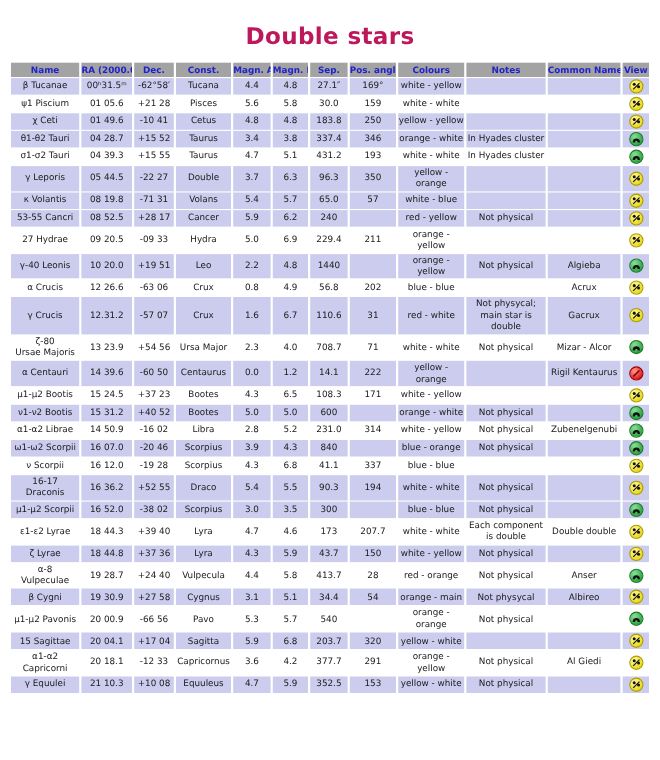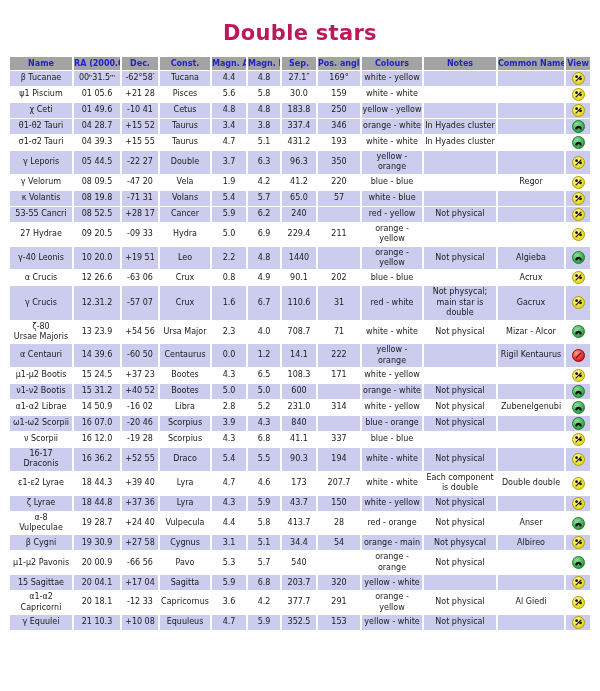--- a/index.html
+++ b/index.html
@@ -180,38 +180,20 @@
           <td>350</td>
           <td>yellow - orange</td>
           <td></td>
           <td></td>
           <td><span class="view-icon view-yellow"><svg viewBox="0 0 12 12">
                 <circle cx="3.9" cy="4" r="1.5" fill="#111"></circle>
                 <circle cx="8.2" cy="6.3" r="1.5" fill="#111"></circle>
                 <path d="M2.9 9.1 L9.1 2.9" stroke="#111" stroke-width="1.1" fill="none"></path>
               </svg></span></td>
         </tr>
-        <tr>
-          <td>γ Velorum</td>
-          <td>08 09.5</td>
-          <td>-47 20</td>
-          <td>Vela</td>
-          <td>1.9</td>
-          <td>4.2</td>
-          <td>41.2</td>
-          <td>220</td>
-          <td>blue - blue</td>
-          <td></td>
-          <td>Regor</td>
-          <td><span class="view-icon view-yellow"><svg viewBox="0 0 12 12">
-                <circle cx="3.9" cy="4" r="1.5" fill="#111"></circle>
-                <circle cx="8.2" cy="6.3" r="1.5" fill="#111"></circle>
-                <path d="M2.9 9.1 L9.1 2.9" stroke="#111" stroke-width="1.1" fill="none"></path>
-              </svg></span></td>
-        </tr>
         <tr class="stripe">
           <td>κ Volantis</td>
           <td>08 19.8</td>
           <td>-71 31</td>
           <td>Volans</td>
           <td>5.4</td>
           <td>5.7</td>
           <td>65.0</td>
           <td>57</td>
           <td>white - blue</td>
@@ -275,21 +257,21 @@
                 <path d="M2.4 9.3 a3.6 4 0 0 1 7.2 0 l-2.3 0 a1.3 1.7 0 0 0 -2.6 0 z" fill="#111"></path>
               </svg></span></td>
         </tr>
         <tr>
           <td>α Crucis</td>
           <td>12 26.6</td>
           <td>-63 06</td>
           <td>Crux</td>
           <td>0.8</td>
           <td>4.9</td>
-          <td>90.1</td>
+          <td>56.8</td>
           <td>202</td>
           <td>blue - blue</td>
           <td></td>
           <td>Acrux</td>
           <td><span class="view-icon view-yellow"><svg viewBox="0 0 12 12">
                 <circle cx="3.9" cy="4" r="1.5" fill="#111"></circle>
                 <circle cx="8.2" cy="6.3" r="1.5" fill="#111"></circle>
                 <path d="M2.9 9.1 L9.1 2.9" stroke="#111" stroke-width="1.1" fill="none"></path>
               </svg></span></td>
         </tr>
@@ -441,20 +423,36 @@
           <td>194</td>
           <td>white - white</td>
           <td>Not physical</td>
           <td></td>
           <td><span class="view-icon view-yellow"><svg viewBox="0 0 12 12">
                 <circle cx="3.9" cy="4" r="1.5" fill="#111"></circle>
                 <circle cx="8.2" cy="6.3" r="1.5" fill="#111"></circle>
                 <path d="M2.9 9.1 L9.1 2.9" stroke="#111" stroke-width="1.1" fill="none"></path>
               </svg></span></td>
         </tr>
+        <tr class="stripe">
+          <td>μ1-μ2 Scorpii</td>
+          <td>16 52.0</td>
+          <td>-38 02</td>
+          <td>Scorpius</td>
+          <td>3.0</td>
+          <td>3.5</td>
+          <td>300</td>
+          <td></td>
+          <td>blue - blue</td>
+          <td>Not physical</td>
+          <td></td>
+          <td><span class="view-icon view-green"><svg viewBox="0 0 12 12">
+                <path d="M2.4 9.3 a3.6 4 0 0 1 7.2 0 l-2.3 0 a1.3 1.7 0 0 0 -2.6 0 z" fill="#111"></path>
+              </svg></span></td>
+        </tr>
         <tr>
           <td>ε1-ε2 Lyrae</td>
           <td>18 44.3</td>
           <td>+39 40</td>
           <td>Lyra</td>
           <td>4.7</td>
           <td>4.6</td>
           <td>173</td>
           <td>207.7</td>
           <td>white - white</td>

